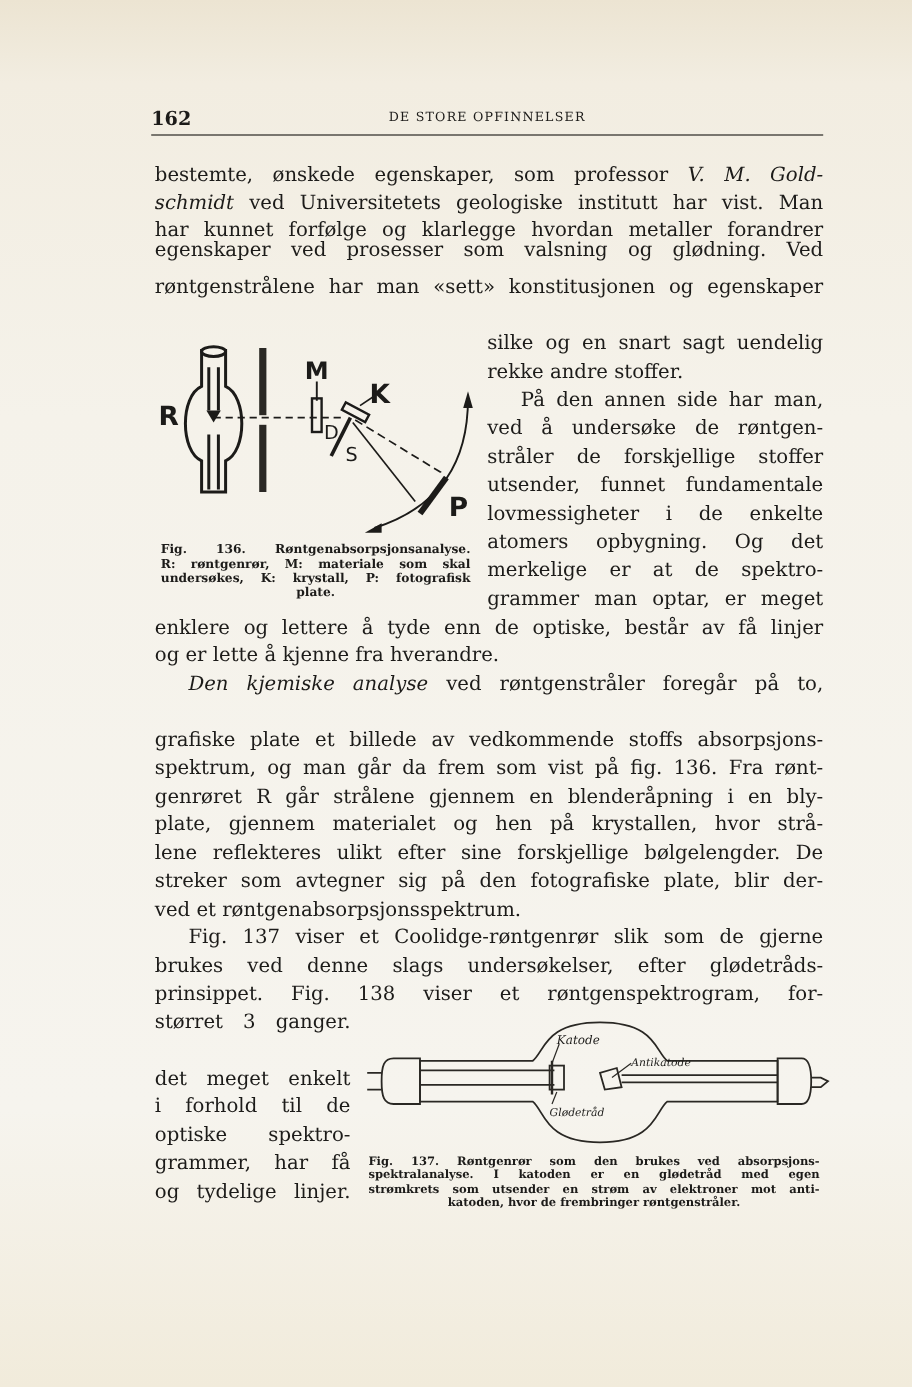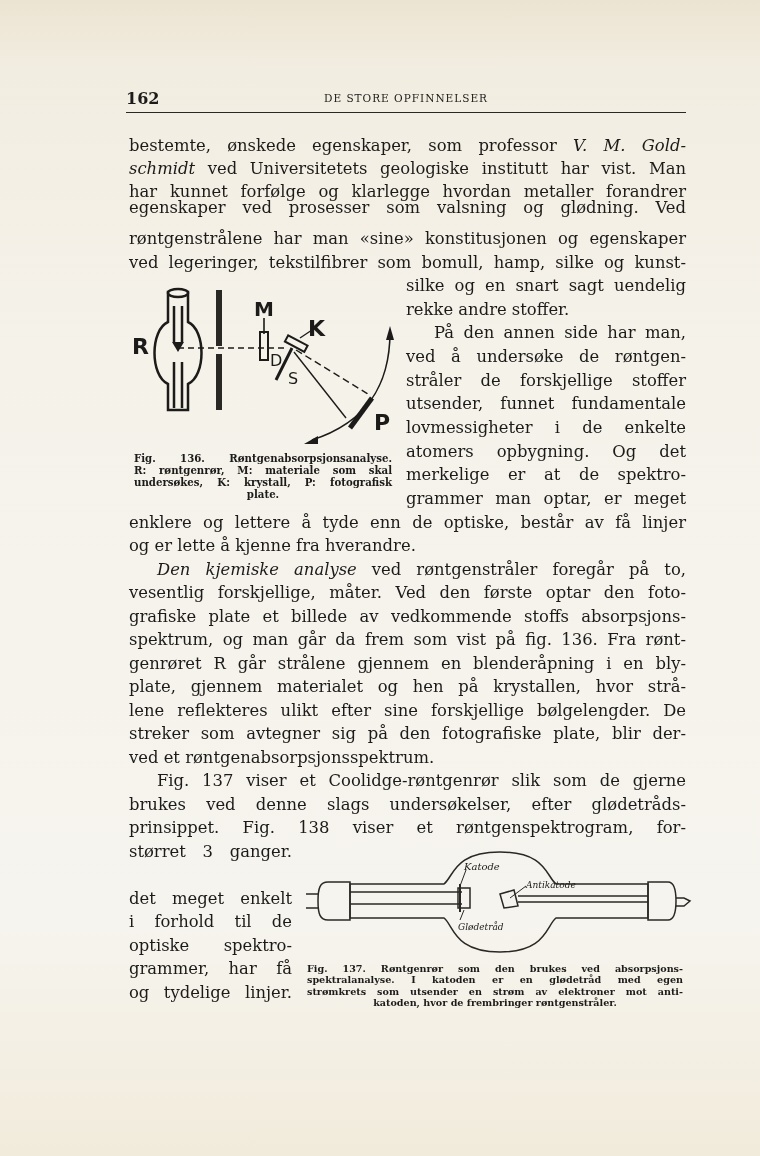--- a/index.html
+++ b/index.html
@@ -39,22 +39,21 @@
 
   <div class="header">
     <span class="page-number">162</span>
     <div class="running-title">DE STORE OPFINNELSER</div>
   </div>
 
   <div class="line full" style="top:134px"><span>bestemte, ønskede egenskaper, som professor </span><i>V. M. Gold-</i></div>
   <div class="line full" style="top:157px"><i>schmidt</i><span> ved Universitetets geologiske institutt har vist. Man</span></div>
   <div class="line full" style="top:180px">har kunnet forfølge og klarlegge hvordan metaller forandrer</div>
   <div class="line full" style="top:196px">egenskaper ved prosesser som valsning og glødning. Ved</div>
-  <div class="line full" style="top:227px">røntgenstrålene har man «sine» konstitusjonen og egenskaper</div>
-  <div class="line full" style="top:251px">ved legeringer, tekstilfibrer som bomull, hamp, silke og kunst-</div>
+  <div class="line full" style="top:227px">røntgenstrålene har man «sett» konstitusjonen og egenskaper</div>
 
   <div class="line right" style="top:274px">silke og en snart sagt uendelig</div>
   <div class="line right last" style="top:298px">rekke andre stoffer.</div>
   <div class="line right indent" style="top:321px">På den annen side har man,</div>
   <div class="line right" style="top:345px">ved å undersøke de røntgen-</div>
   <div class="line right" style="top:369px">stråler de forskjellige stoffer</div>
   <div class="line right" style="top:392px">utsender, funnet fundamentale</div>
   <div class="line right" style="top:416px">lovmessigheter i de enkelte</div>
   <div class="line right" style="top:440px">atomers opbygning. Og det</div>
   <div class="line right" style="top:487px">grammer man optar, er meget</div>
@@ -103,21 +102,20 @@
   <div class="cap136">
     <span class="cap-line">Fig. 136. Røntgenabsorpsjonsanalyse.</span>
     <span class="cap-line">R: røntgenrør, M: materiale som skal</span>
     <span class="cap-line">undersøkes, K: krystall, P: fotografisk</span>
     <span class="cap-line cap-last">plate.</span>
   </div>
 
   <div class="line full" style="top:511px">enklere og lettere å tyde enn de optiske, består av få linjer</div>
   <div class="line full last" style="top:534px">og er lette å kjenne fra hverandre.</div>
   <div class="line full indent" style="top:558px"><i>Den kjemiske analyse</i><span> ved røntgenstråler foregår på to,</span></div>
-  <div class="line full" style="top:581px">vesentlig forskjellige, måter. Ved den første optar den foto-</div>
   <div class="line full" style="top:605px">grafiske plate et billede av vedkommende stoffs absorpsjons-</div>
   <div class="line full" style="top:628px">spektrum, og man går da frem som vist på fig. 136. Fra rønt-</div>
   <div class="line full" style="top:652px">genrøret R går strålene gjennem en blenderåpning i en bly-</div>
   <div class="line full" style="top:675px">plate, gjennem materialet og hen på krystallen, hvor strå-</div>
   <div class="line full" style="top:699px">lene reflekteres ulikt efter sine forskjellige bølgelengder. De</div>
   <div class="line full" style="top:722px">streker som avtegner sig på den fotografiske plate, blir der-</div>
   <div class="line full last" style="top:746px">ved et røntgenabsorpsjonsspektrum.</div>
   <div class="line full indent" style="top:769px">Fig. 137 viser et Coolidge-røntgenrør slik som de gjerne</div>
   <div class="line full" style="top:793px">brukes ved denne slags undersøkelser, efter glødetråds-</div>
   <div class="line full" style="top:816px">prinsippet. Fig. 138 viser et røntgenspektrogram, for-</div>

